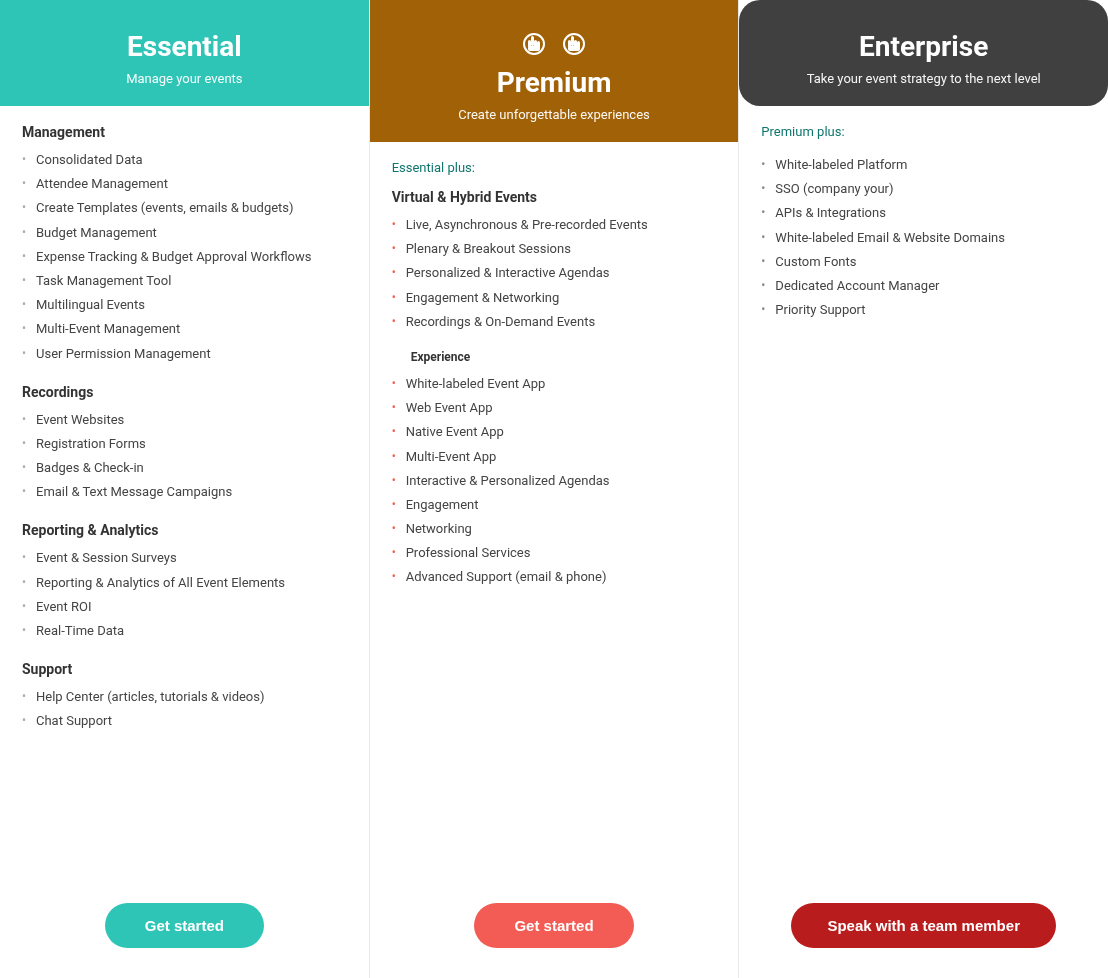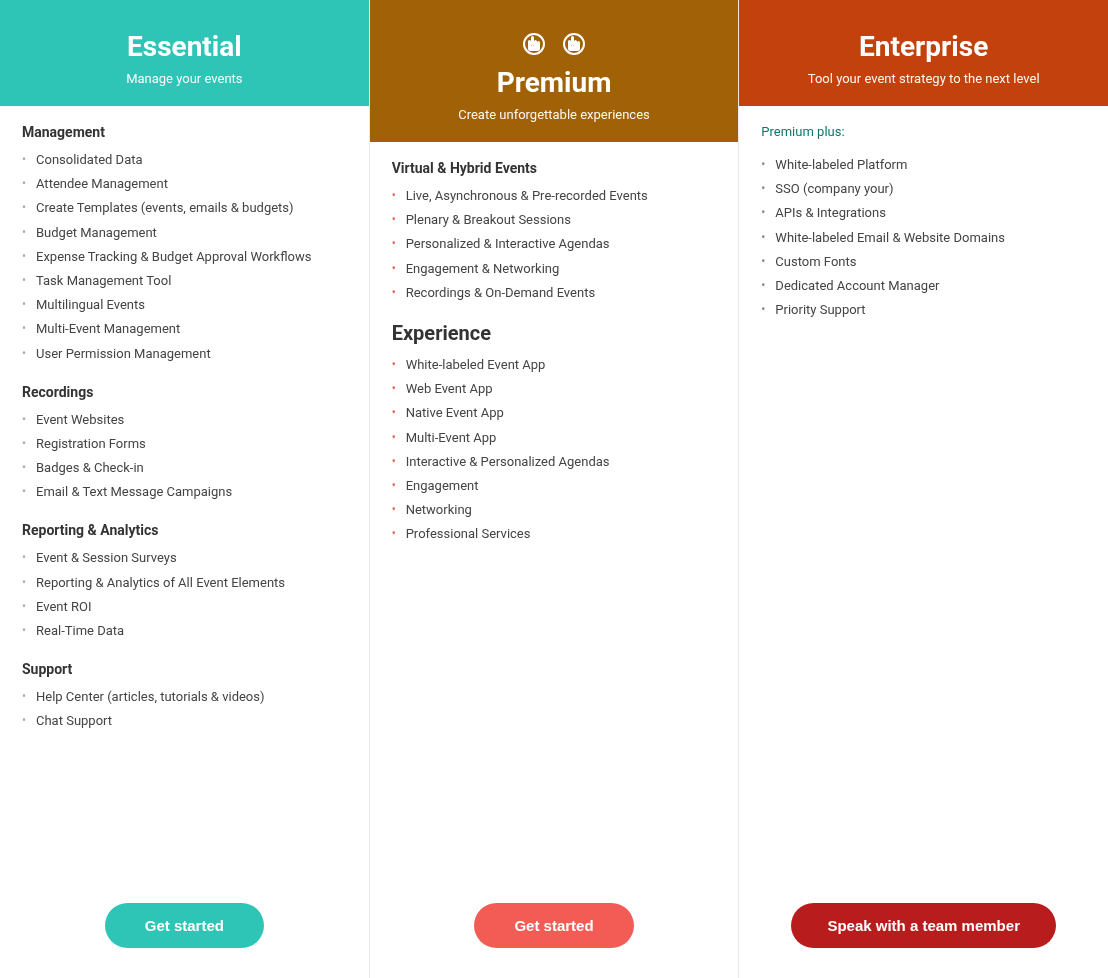--- a/index.html
+++ b/index.html
@@ -28,21 +28,21 @@
       position: relative;
     }
     .plan-col:last-child { border-right: none; }
     .plan-header {
       padding: 30px 20px 20px;
       text-align: center;
       color: #fff;
     }
     .plan-header.essential { background: #2EC4B6; }
     .plan-header.premium { background: #a16207; }
-    .plan-header.enterprise { background: #c2410c; }
+    .plan-header.enterprise { background: #404040; border-radius: 21px; }
     .plan-title {
       font-size: 28px;
       font-weight: 700;
       margin-bottom: 8px;
     }
     .plan-subtitle {
       font-size: 13px;
       opacity: 0.95;
       font-weight: 400;
     }
@@ -85,25 +85,26 @@
       margin-bottom: 14px;
       font-style: normal;
     }
     .virtual-hybrid-label {
       font-size: 14px;
       font-weight: 700;
       color: #333;
       margin-bottom: 8px;
     }
     .experience-label {
-      font-size: 20px;
+      font-size: 12px;
       font-weight: 700;
       color: #333;
       margin-top: 16px;
       margin-bottom: 8px;
+      margin-left: 19px;
     }
     .cta-area {
       padding: 18px 22px 30px;
       display: flex;
       justify-content: center;
     }
     .btn-essential {
       background: #2EC4B6;
       color: #fff;
       border: none;
@@ -219,51 +220,53 @@
             <rect x="12" y="8" width="3" height="8" rx="1.5" fill="white"></rect>
             <rect x="15" y="9" width="3" height="7" rx="1.5" fill="white"></rect>
             <rect x="6" y="14" width="12" height="5" rx="2" fill="white"></rect>
           </g>
         </svg>
       </div>
       <div class="plan-title">Premium</div>
       <div class="plan-subtitle">Create unforgettable experiences</div>
     </div>
     <div class="plan-body">
+      <div class="plus-label">Essential plus:</div>
 
       <div class="virtual-hybrid-label">Virtual &amp; Hybrid Events</div>
       <ul class="feature-list premium-list">
         <li>Live, Asynchronous &amp; Pre-recorded Events</li>
         <li>Plenary &amp; Breakout Sessions</li>
         <li>Personalized &amp; Interactive Agendas</li>
         <li>Engagement &amp; Networking</li>
         <li>Recordings &amp; On-Demand Events</li>
       </ul>
 
       <div class="experience-label">Experience</div>
       <ul class="feature-list premium-list">
         <li>White-labeled Event App</li>
         <li>Web Event App</li>
         <li>Native Event App</li>
         <li>Multi-Event App</li>
         <li>Interactive &amp; Personalized Agendas</li>
         <li>Engagement</li>
         <li>Networking</li>
         <li>Professional Services</li>
+        <li>Advanced Support (email &amp; phone)</li>
       </ul>
     </div>
     <div class="cta-area">
       <button class="btn-premium">Get started</button>
     </div>
   </div>
 
   <div class="plan-col">
     <div class="plan-header enterprise">
       <div class="plan-title">Enterprise</div>
-      <div class="plan-subtitle">Tool your event strategy to the next level</div>
+      <div class="plan-subtitle">Take your event strategy to the next level</div>
     </div>
     <div class="plan-body">
       <div class="plus-label">Premium plus:</div>
       <ul class="feature-list enterprise-list">
         <li>White-labeled Platform</li>
         <li>SSO (company your)</li>
         <li>APIs &amp; Integrations</li>
         <li>White-labeled Email &amp; Website Domains</li>
         <li>Custom Fonts</li>
         <li>Dedicated Account Manager</li>

